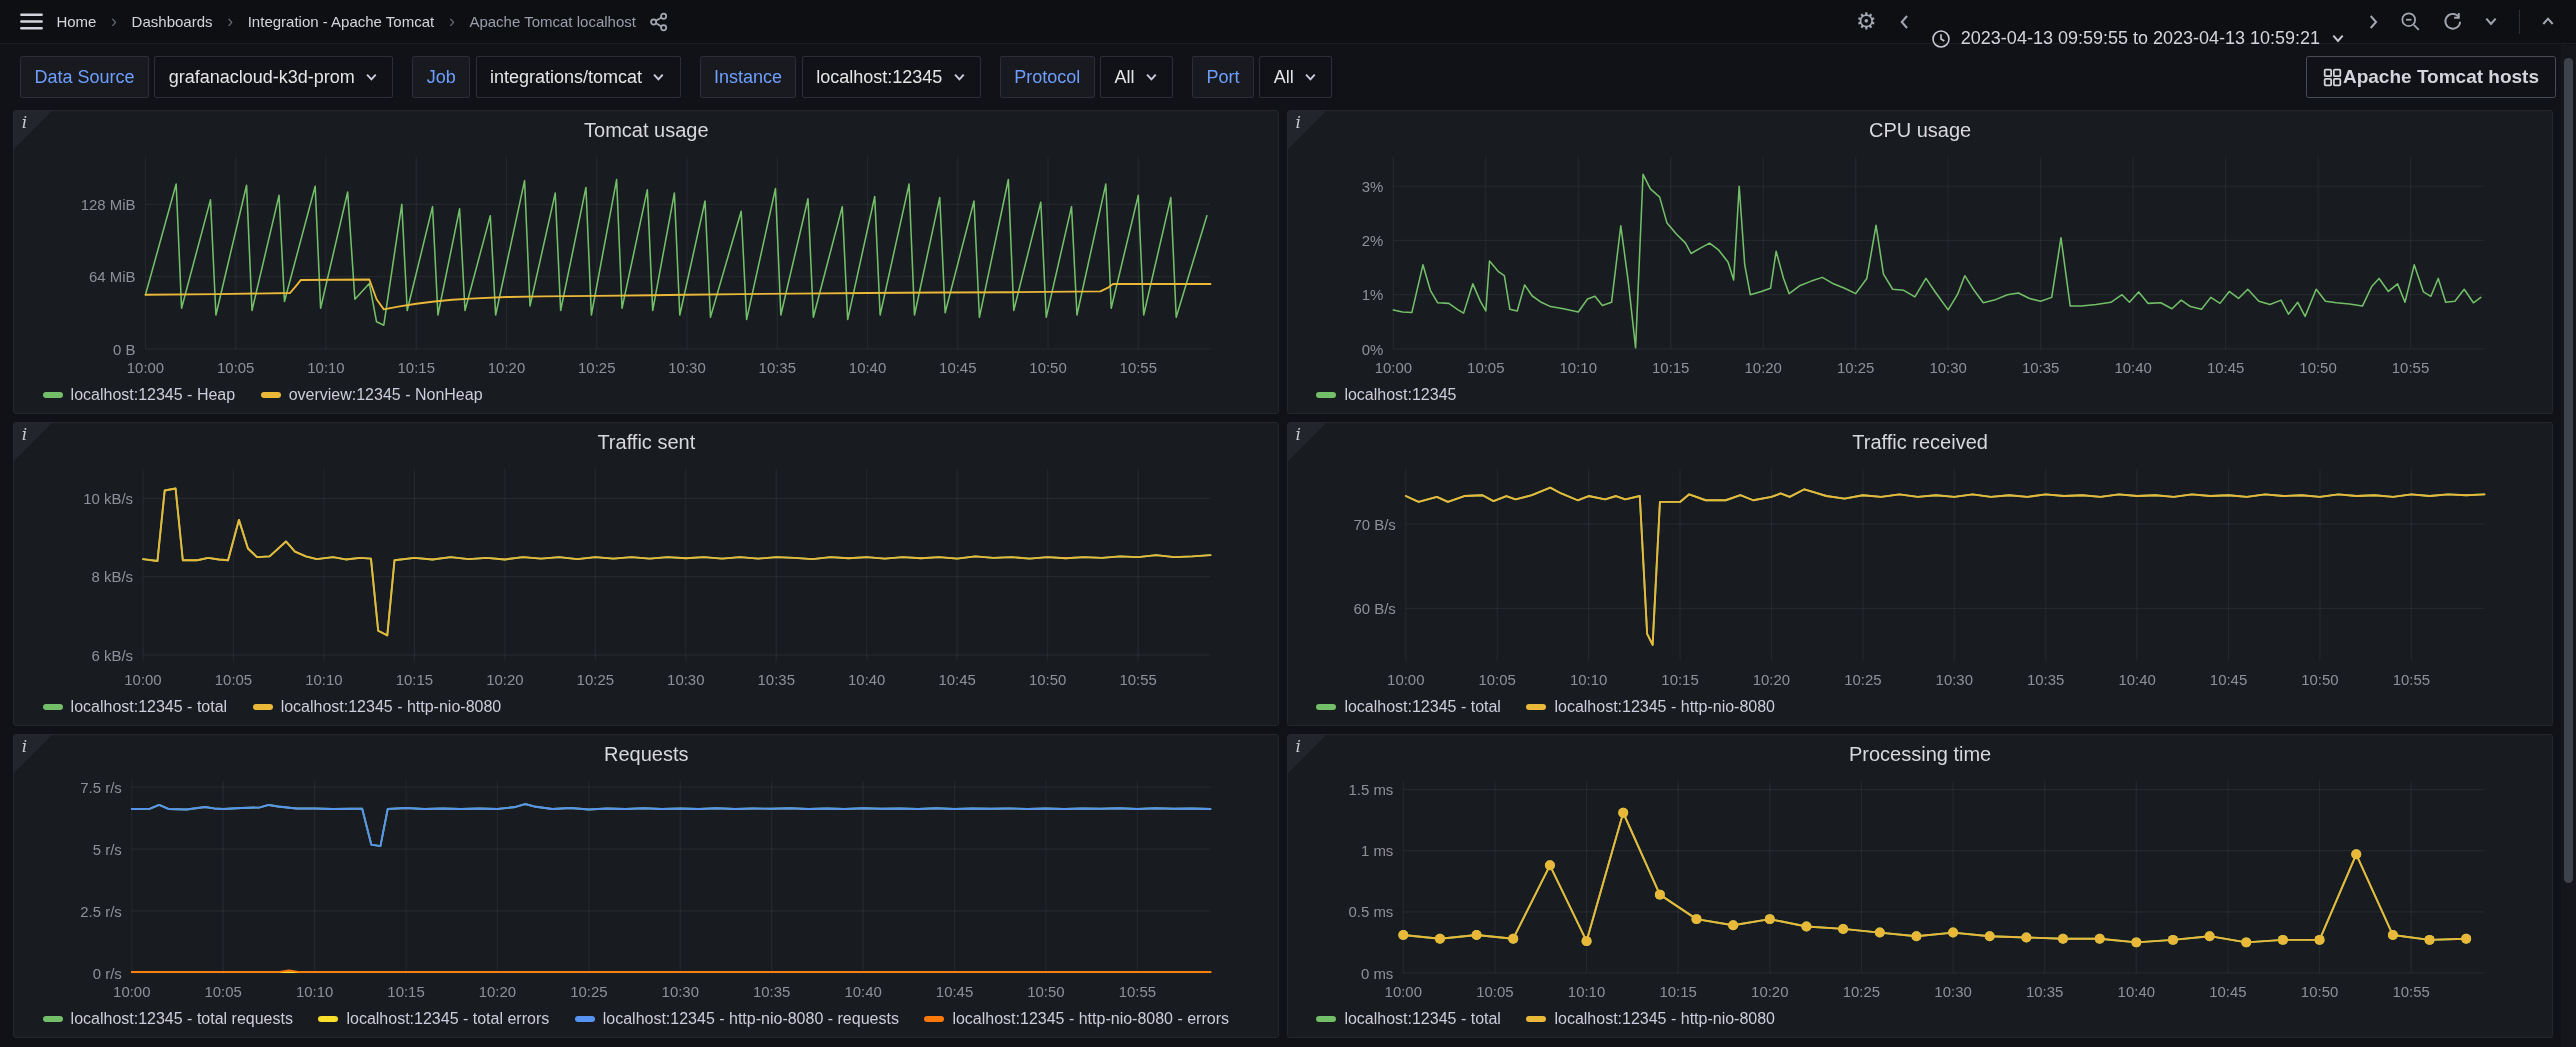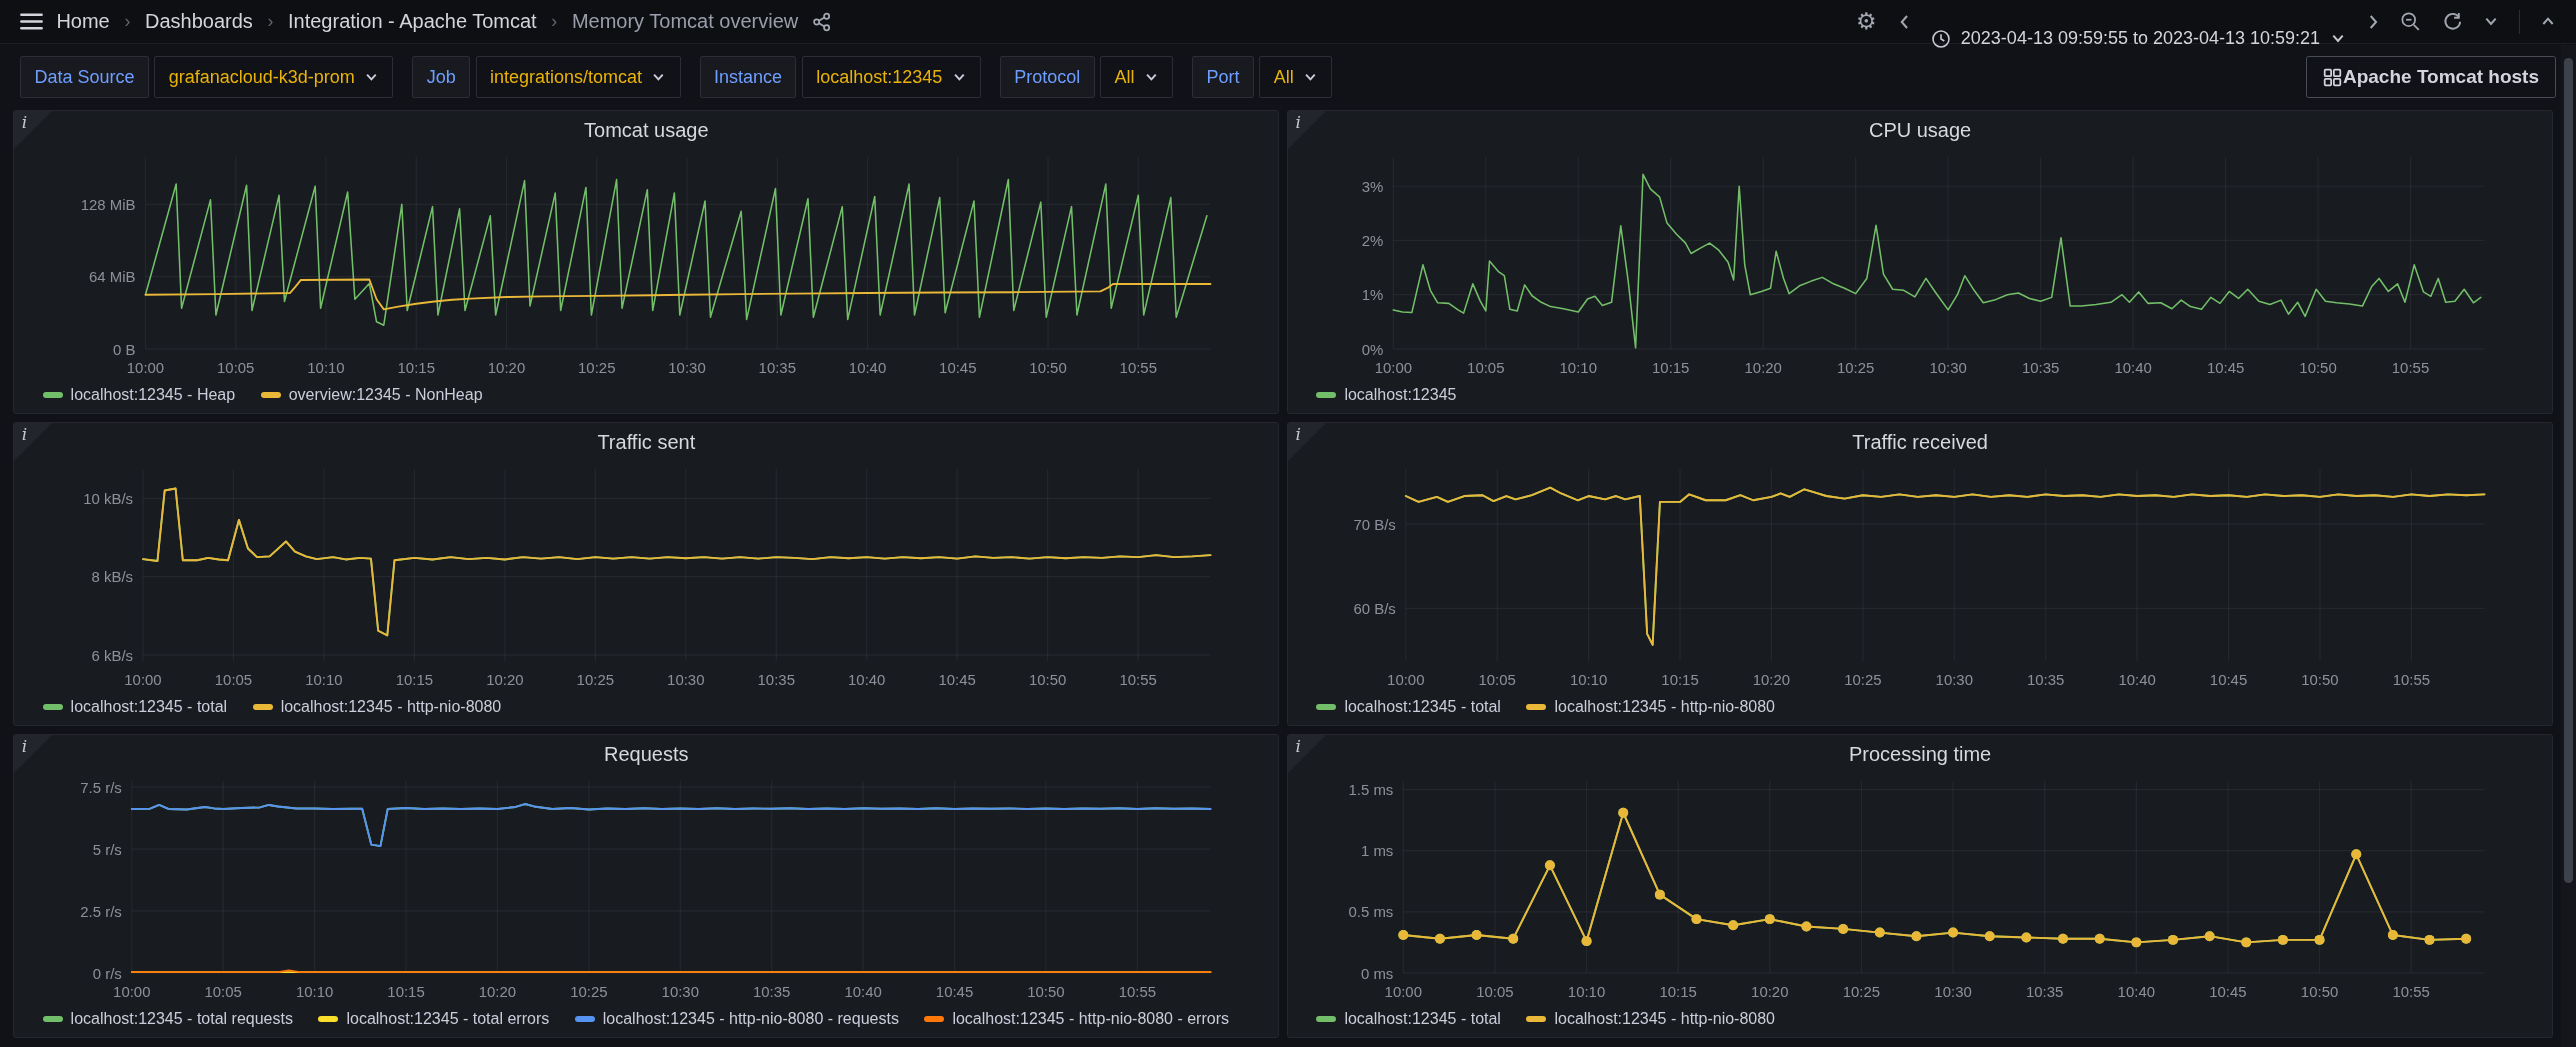--- a/index.html
+++ b/index.html
@@ -9,21 +9,21 @@
     color: #ccccdc;
     font-family: "Liberation Sans", "DejaVu Sans", sans-serif;
   }
   
   .topnav {
     height: 44px; display: flex; align-items: center;
     padding: 0 20px; background: #0e0f13;
     border-bottom: 0.7px solid #1c1e24;
   }
   .nav-left { display: flex; align-items: center; gap: 13.4px; }
-  .crumb { font-size: 20px; color: #d4d5dc; white-space: nowrap; cursor: pointer; }
+  .crumb { font-size: 15px; color: #d4d5dc; white-space: nowrap; cursor: pointer; }
   .crumb.last { color: #9a9eab; }
   .crumb-sep { color: #62666f; font-size: 17.5px; padding: 0 1.3px; }
   .icon-btn { display: flex; align-items: center; justify-content: center; color: #a3a7b1; cursor: pointer; }
   .nav-right { margin-left: auto; display: flex; align-items: center; gap: 20px; }
   .time-text { font-size: 18px; color: #d4d5dc; white-space: nowrap; }
   .time-picker { display: flex; align-items: center; gap: 9.4px; cursor: pointer; margin-top: 34px; }
   .nav-divider { width: 0.7px; height: 24px; background: #2b2e35; }
   .gear-glyph { font-size: 23px; line-height: 23px; }
   
   .filterbar {
@@ -32,21 +32,21 @@
   }
   .filter-group { display: flex; align-items: center; gap: 5.4px; }
   .filter-label {
     height: 42px; display: flex; align-items: center; padding: 0 13.4px;
     background: #181a20; border: 0.7px solid #2b2e36; border-radius: 2px;
     color: #6e9fff; font-size: 18px; white-space: nowrap;
   }
   .filter-value {
     height: 42px; display: flex; align-items: center; gap: 9.4px; padding: 0 13.4px;
     background: #111217; border: 0.7px solid #2b2e36; border-radius: 2px;
-    color: #eab308; font-size: 18px; white-space: nowrap; cursor: pointer;
+    color: #e5e5e5; font-size: 18px; white-space: nowrap; cursor: pointer;
   }
   .hosts-btn {
     margin-left: auto; height: 42px; display: flex; align-items: center; gap: 1px;
     padding: 0 16px; border: 1.3px solid #484c55; border-radius: 2.7px;
     font-size: 19px; font-weight: 600; color: #d4d5dc; cursor: pointer; background: transparent;
   }
   
   .dash {
     display: grid; grid-template-columns: 1fr 1fr;
     grid-template-rows: repeat(3, 304px);
@@ -95,21 +95,21 @@
             <line x1="2" y1="24" x2="32" y2="24"></line>
           </g>
         </svg>
     </span>
     <span class="crumb">Home</span>
     <span class="crumb-sep">›</span>
     <span class="crumb">Dashboards</span>
     <span class="crumb-sep">›</span>
     <span class="crumb">Integration - Apache Tomcat</span>
     <span class="crumb-sep">›</span>
-    <span class="crumb last">Memory Tomcat overview</span>
+    <span class="crumb last">Apache Tomcat localhost</span>
     <span class="icon-btn">
       <svg width="20" height="20" viewBox="0 0 28 28" fill="none" stroke="#a3a7b1" stroke-width="2.4">
           <circle cx="20.5" cy="6" r="3.6"></circle>
           <circle cx="6.5" cy="14" r="3.6"></circle>
           <circle cx="20.5" cy="22" r="3.6"></circle>
           <line x1="9.8" y1="12.2" x2="17.3" y2="7.7"></line>
           <line x1="9.8" y1="15.8" x2="17.3" y2="20.3"></line>
         </svg>
     </span>
   </div>

